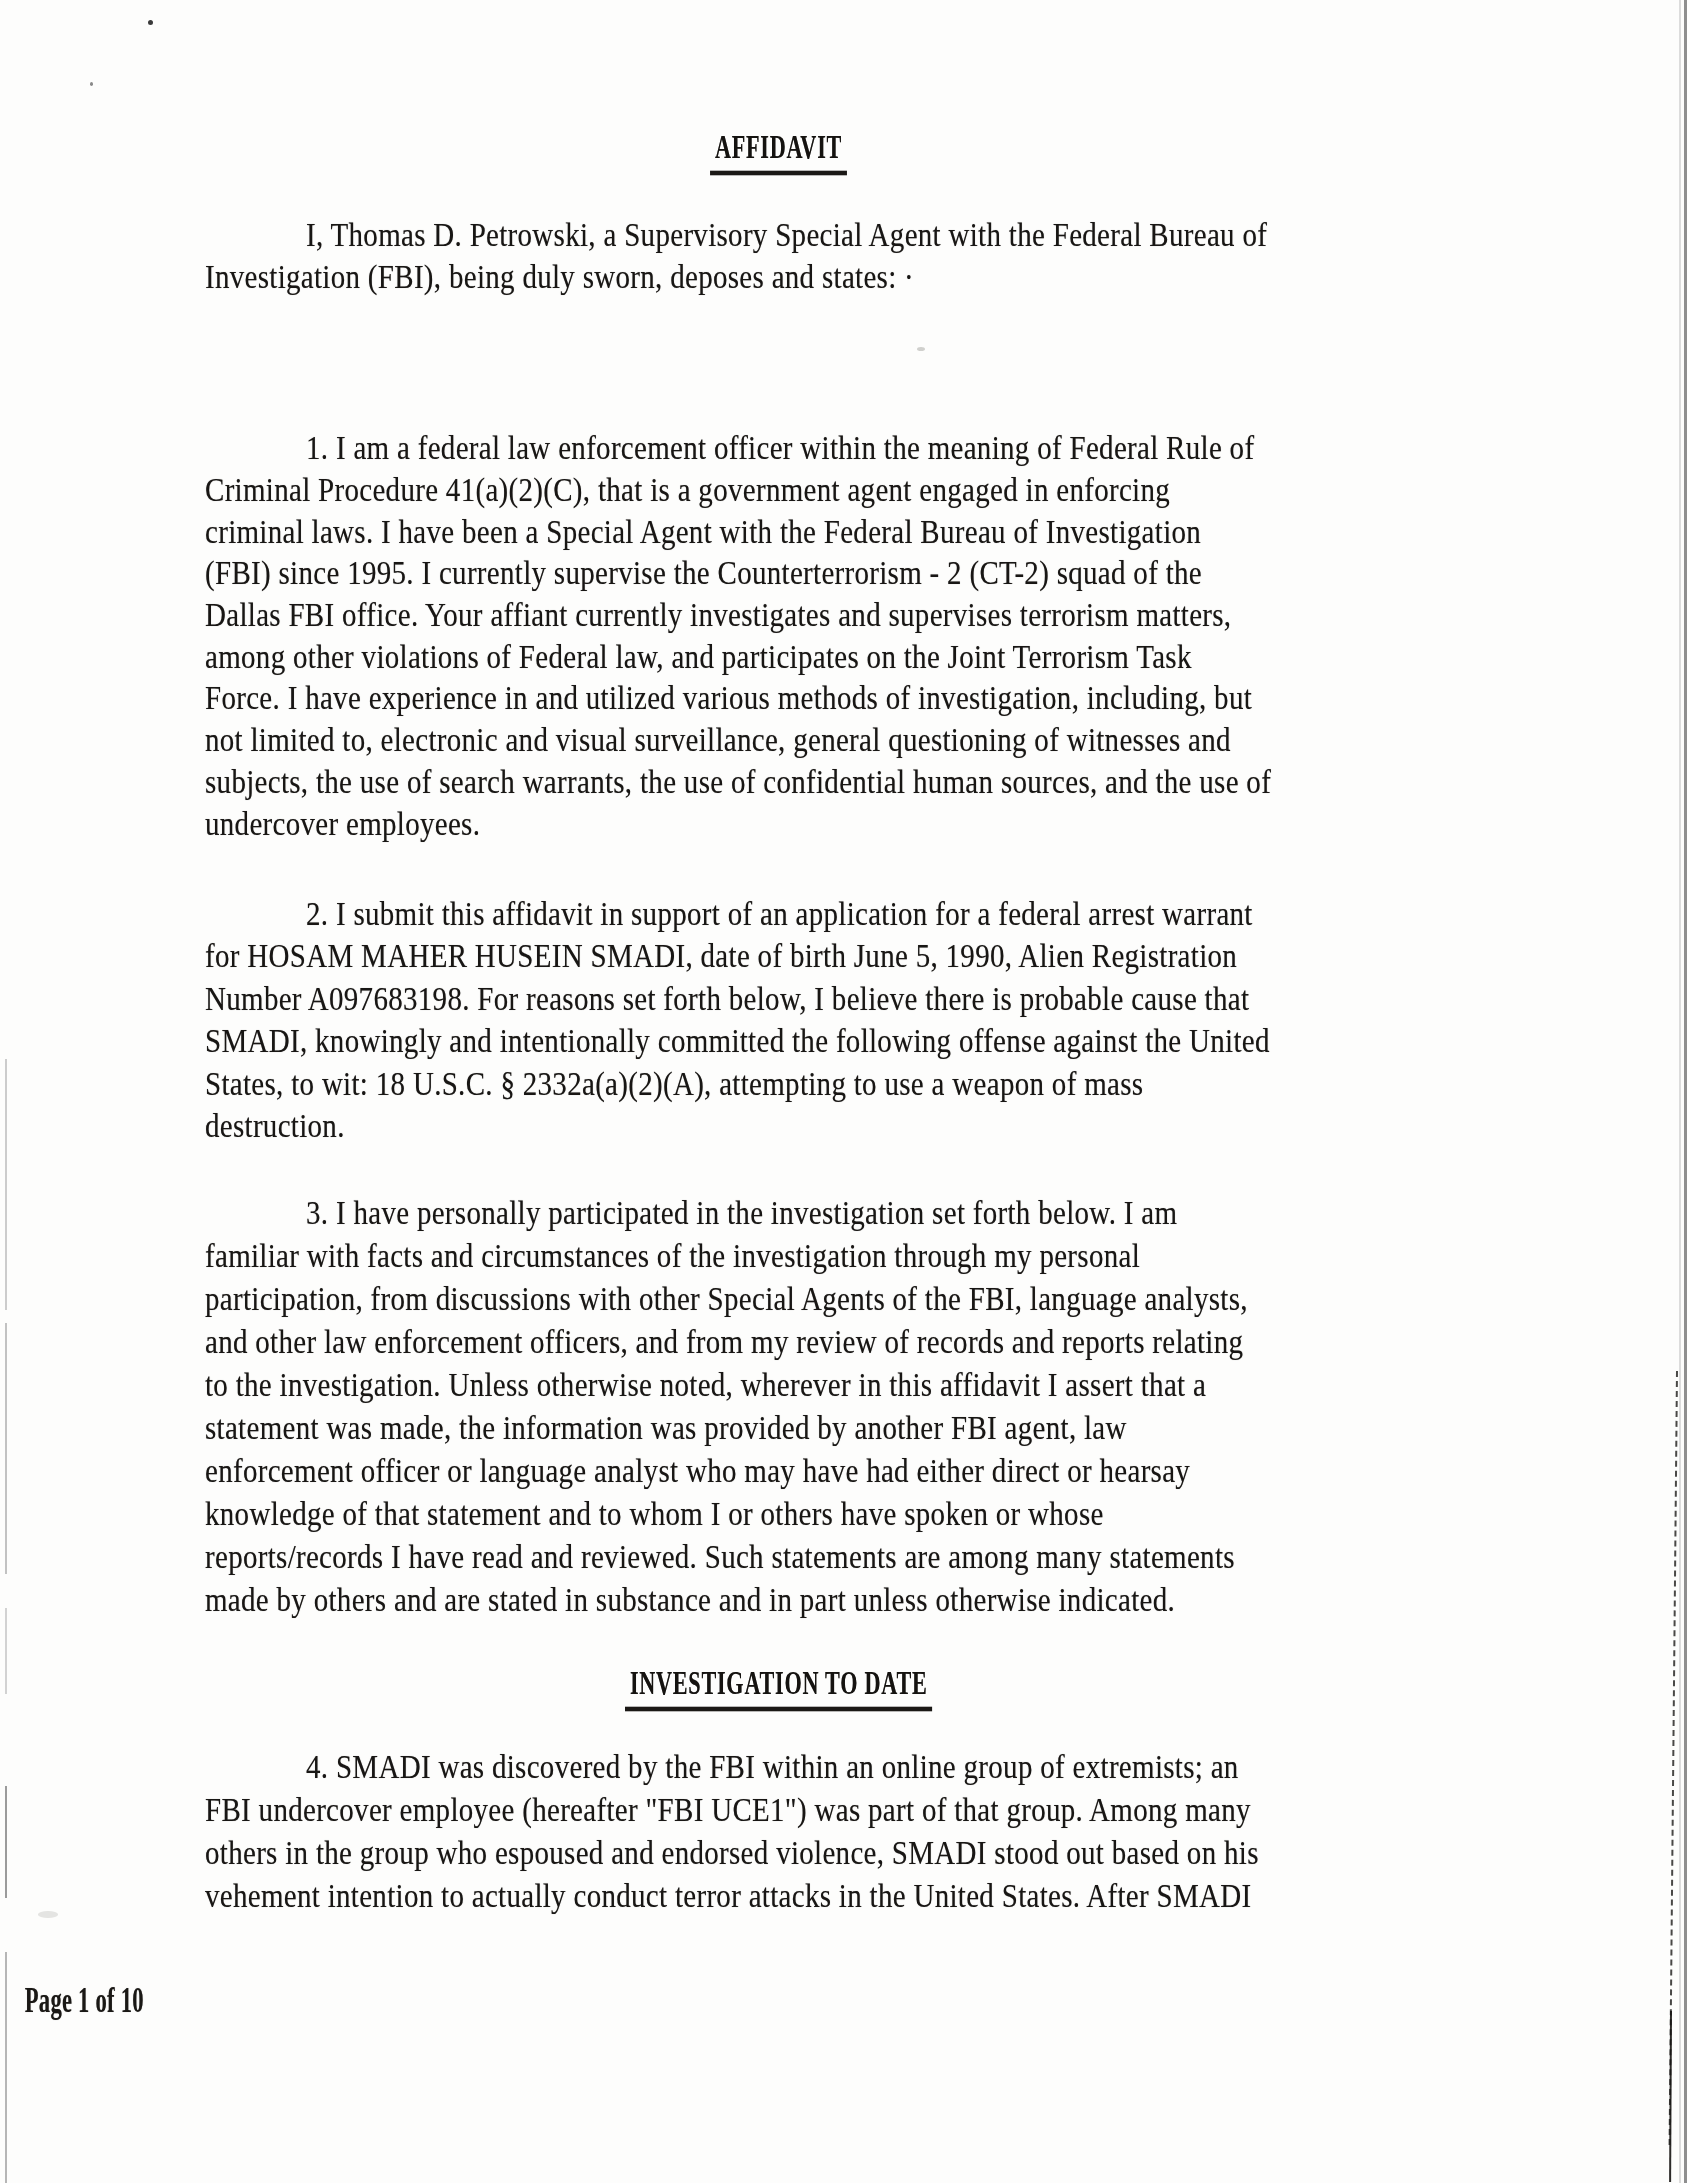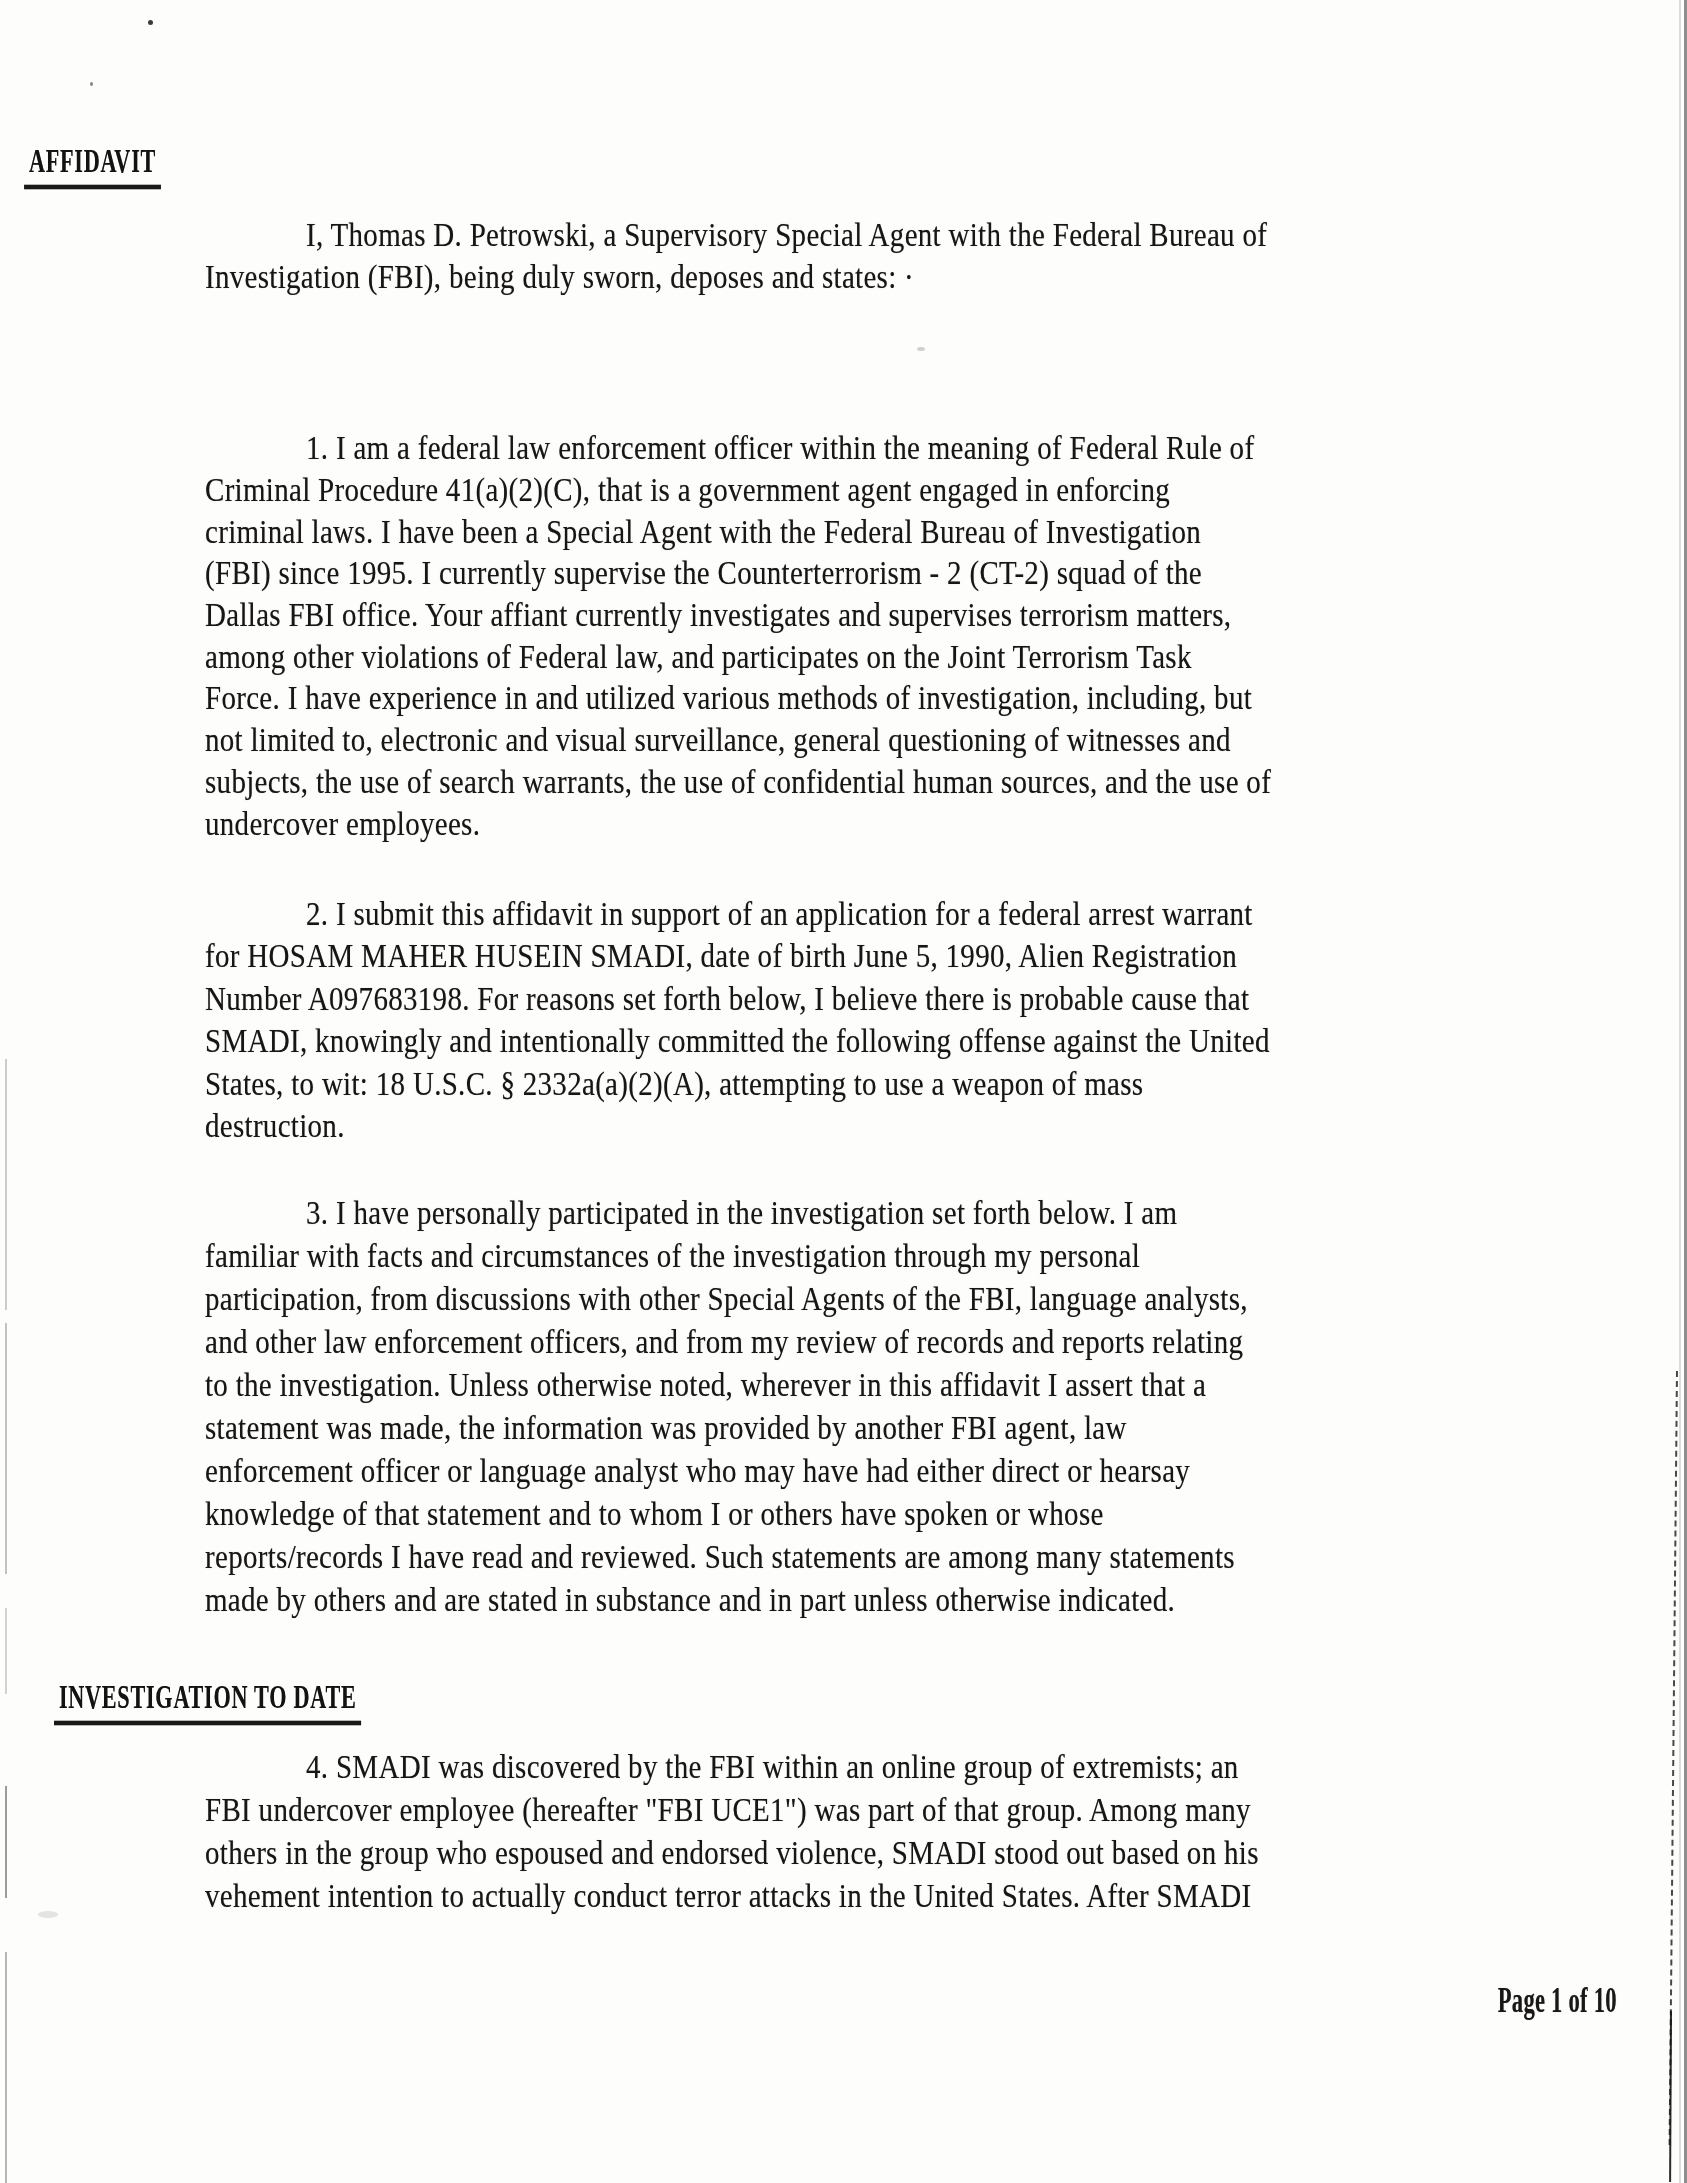--- a/index.html
+++ b/index.html
@@ -7,28 +7,28 @@
     position:relative;width:1687px;height:2183px;background:#fdfdfc;overflow:hidden;
     font-family:"Liberation Serif", serif;
   }
   
   .line{
     position:absolute;white-space:nowrap;
     font-size:29px;line-height:37px;letter-spacing:0.3px;color:#181614;
     transform:scaleY(1.15);transform-origin:0 0;
     text-shadow:0 0 0.7px rgba(30,28,25,.45);
   }
-  .heading{position:absolute;left:0;width:1557px;text-align:left;margin-top:14px;}
+  .heading{position:absolute;left:0;width:1557px;text-align:center;}
   .heading .hx{
     display:inline-block;font-weight:bold;font-size:30px;letter-spacing:1px;color:#151310;
     border-bottom:4px solid #1b1916;padding:0 6.6px 4px;
     transform:scale(.74,1.15);transform-origin:50% 0;
     text-shadow:0 0 0.7px rgba(30,28,25,.5);
   }
-  .footer{position:absolute;left:0;width:1634px;text-align:right;}
+  .footer{position:absolute;left:8px;width:1634px;text-align:left;}
   .footer .fx{
     display:inline-block;font-weight:bold;font-size:29px;letter-spacing:0.3px;color:#1a1815;
     transform:scale(.78,1.2);transform-origin:50% 0;
     text-shadow:0 0 0.7px rgba(30,28,25,.45);
   }
   
   .edge-right{position:absolute;top:0;left:1684px;width:3.3px;height:2183px;background:#8f8f8f;}
   .edge-right-soft{position:absolute;top:0;left:1679px;width:2px;height:2183px;background:#dcdcdc;}
   .dash-line{position:absolute;left:1676px;top:1371px;height:774px;width:0;
     border-left:2px dashed rgba(28,26,24,.8);transform:rotate(.55deg);transform-origin:top left;}

